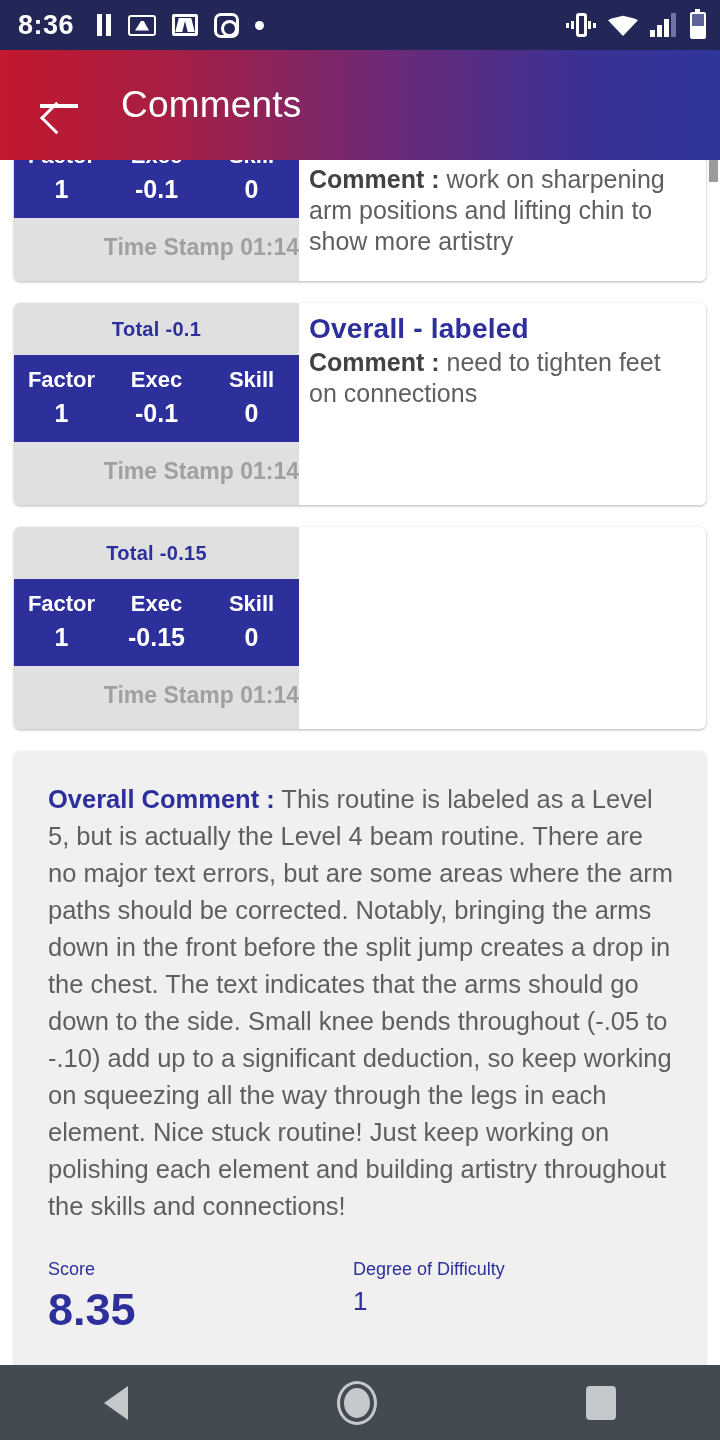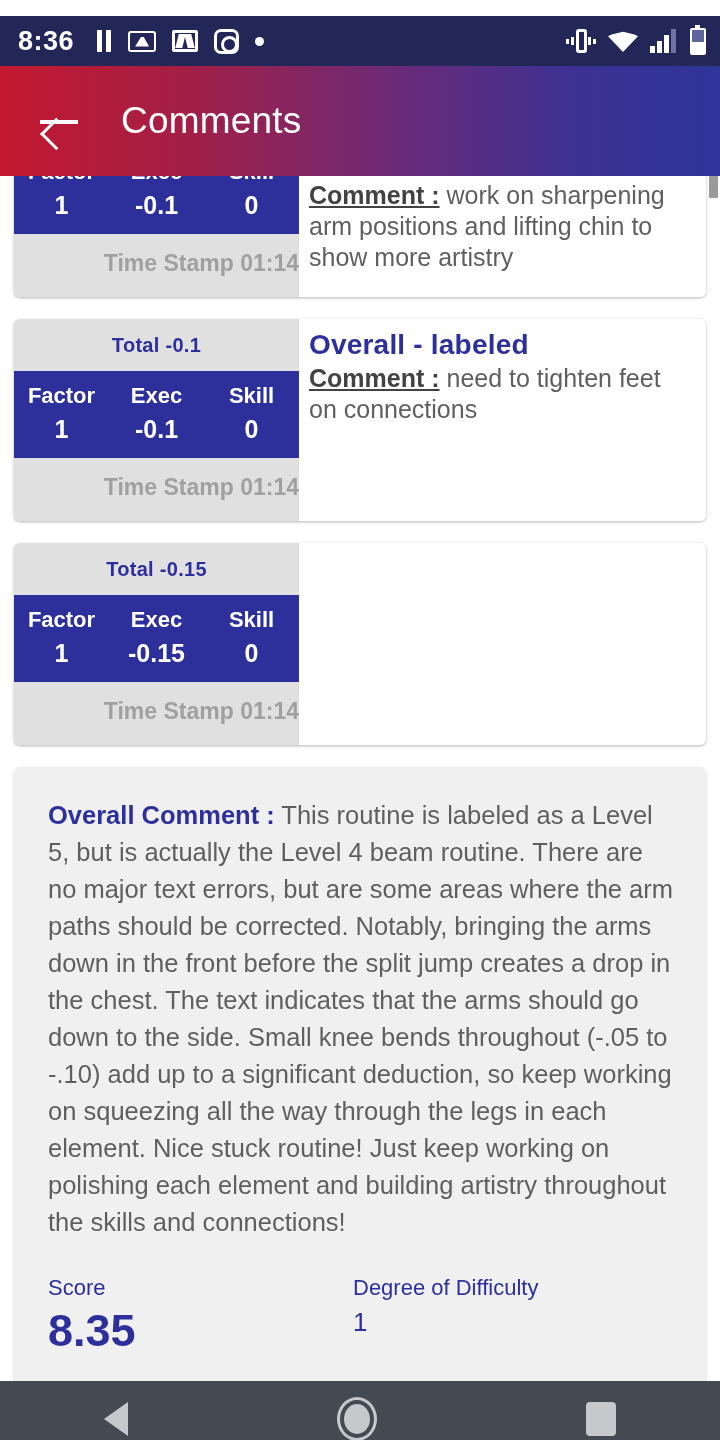--- a/index.html
+++ b/index.html
@@ -2,21 +2,21 @@
 <html><head>
 <meta charset="utf-8">
 <style>
   * { box-sizing: border-box; margin: 0; padding: 0; }
   html, body {
     width: 720px; height: 1440px;
     font-family: "Liberation Sans", sans-serif;
     background: #ffffff;
     overflow: hidden;
   }
-  #app { position: relative; width: 720px; height: 1277px; background:#fff;margin-top:16px; }
+  #app { position: relative; width: 720px; height: 1277px; background:#fff; }
 
   
   .statusbar {
     height: 50px; background: #232758; color: #fff;
     display: flex; align-items: center; padding: 0 14px 0 18px;
   }
   .sb-time { font-size: 27px; font-weight: 700; letter-spacing: .5px; }
   .sb-left-icons { display: flex; align-items: center; gap: 16px; margin-left: 22px; }
   .sb-spacer { flex: 1; }
   .sb-right-icons { display: flex; align-items: center; gap: 12px; }
@@ -77,39 +77,39 @@
   .ded-total { text-align: center; color: #2d2f9b; font-size: 20px; font-weight: 700; padding: 15px 0 14px; letter-spacing:.3px;}
   .ded-grid { background: #2d2f9b; color: #fff; padding: 12px 0 14px; }
   .ded-row { display: flex; }
   .ded-cell { flex: 1; text-align: center; }
   .ded-head { font-size: 22px; font-weight: 700; padding-bottom: 6px;}
   .ded-val  { font-size: 25px; font-weight: 700; }
   .ded-ts { text-align:right; color:#a0a0a0; font-weight:700; font-size:23px; padding: 16px 0 20px; }
   .ded-right { flex: 1; padding: 10px 18px 16px 10px; background:#fff; }
   .ded-title { color:#2d2f9b; font-size:28px; font-weight:700; margin-bottom:2px; letter-spacing:.2px;}
   .ded-comment { font-size: 25px; color:#5f5f5f; line-height: 1.24; }
-  .ded-comment b { color:#424242; font-weight:700;text-decoration:underline; }
+  .ded-comment b { color:#424242; font-weight:700; }
 
   
   .partial { margin-top: -44px; margin-bottom: 22px;}
   .partial .ded-left { padding-top: 0; }
   .partial .ded-right { padding-top: 46px; }
   .partial .ded-total { visibility: hidden; height: 0; padding: 0;}
   .partial .ded-left:before{ content:""; display:block; height:15px;}
 
   
   .overall-card {
     background: #f0f0f0; border-radius: 6px; box-shadow: 0 1px 3px rgba(0,0,0,.22);
     margin-top: 22px; padding: 30px 32px 34px 34px;
   }
   .overall-text { font-size: 25.5px; line-height: 1.45; color:#5f5f5f; }
   .overall-text b { color:#2d2f9b; font-weight:700;}
   .score-row { display:flex; margin-top: 34px; }
   .score-col { width: 305px; }
-  .score-label { color:#2d2f9b; font-size:22px; margin-bottom: 6px;}
+  .score-label { color:#2d2f9b; font-size:18px; margin-bottom: 6px;}
   .score-big { color:#2d2f9b; font-size:45px; font-weight:700; line-height:1.05;}
   .score-small { color:#2d2f9b; font-size:26px; }
 
   
   .navbar { height: 75px; background:#434a51; display:flex; align-items:center; justify-content:space-around; }
   .nav-back { width:0; height:0; border-top:17px solid transparent; border-bottom:17px solid transparent; border-right:24px solid #c5c9cc; cursor:pointer;}
   .nav-home { width:40px; height:44px; border:3px solid #c5c9cc; border-radius:50%; display:flex; align-items:center; justify-content:center; cursor:pointer;}
   .nav-home span { display:block; width:26px; height:30px; background:#c5c9cc; border-radius:50%;}
   .nav-recent { width:30px; height:34px; background:#c5c9cc; border-radius:4px; cursor:pointer;}
 </style>

